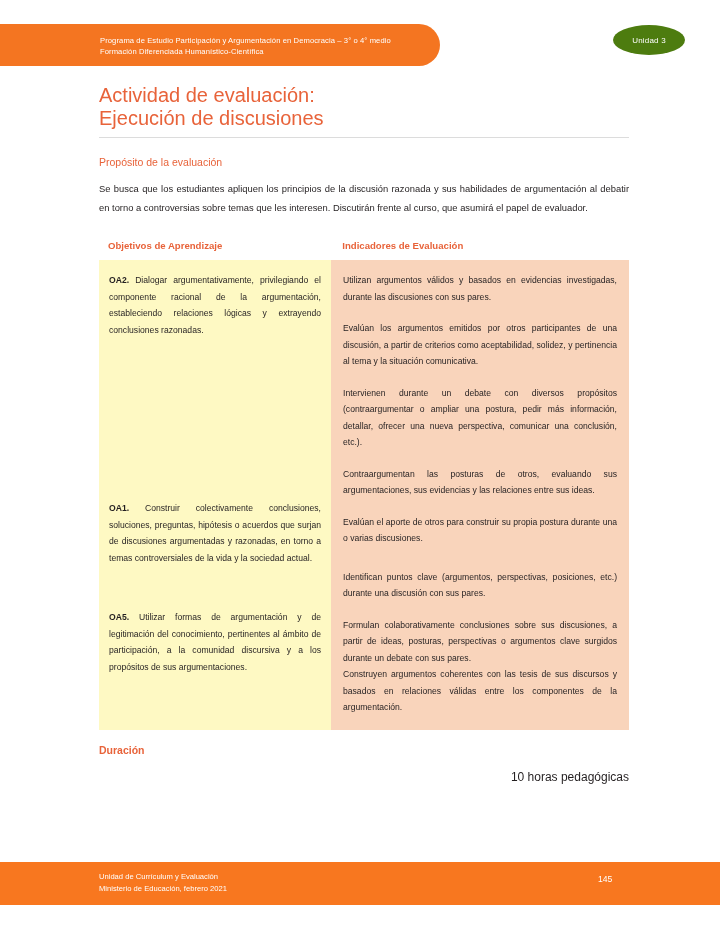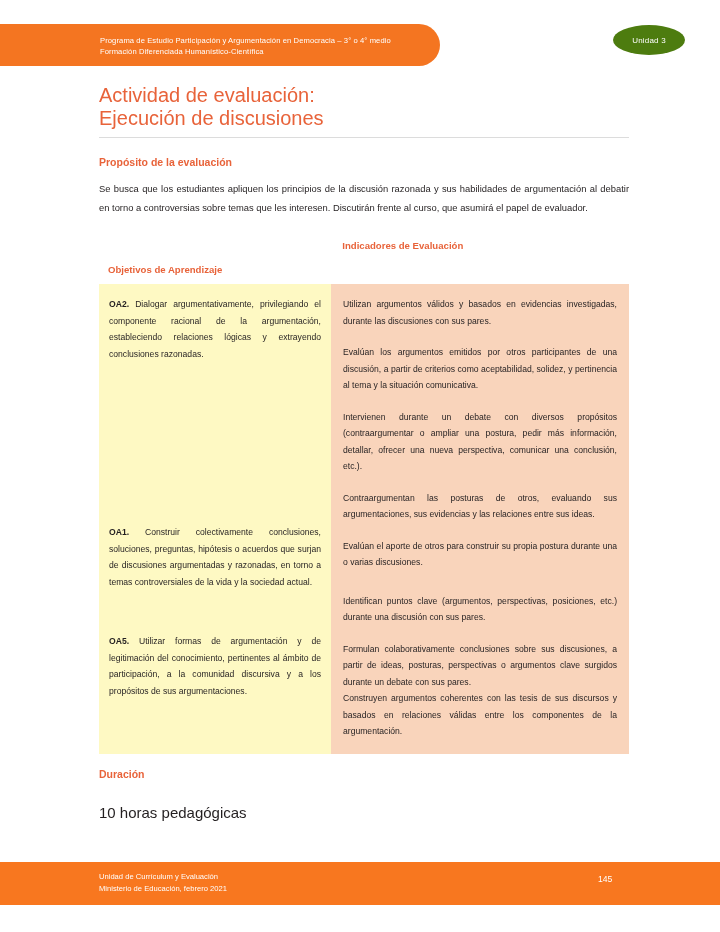--- a/index.html
+++ b/index.html
@@ -73,21 +73,21 @@
     font-weight: normal;
   }
   .title-rule {
     border-bottom: 1px solid #dcdcdc;
     margin-top: 7px;
   }
 
   .section-heading {
     color: #e8633a;
     font-size: 10.5px;
-    font-weight: bold;
+    font-weight: normal;
     margin-top: 18px;
   }
 
   .intro {
     font-size: 9.4px;
     line-height: 18.5px;
     text-align: justify;
     margin-top: 12px;
   }
 
@@ -98,21 +98,21 @@
   }
   .table-head {
     display: flex;
   }
   .th {
     color: #e8633a;
     font-size: 9.6px;
     font-weight: bold;
     padding-bottom: 9px;
   }
-  .th.left  { width: 232px; padding-left: 9px; margin-top: 24px; }
+  .th.left  { width: 232px; padding-left: 9px; }
   .th.right { width: 298px; padding-left: 11px; }
 
   .table-body { display: flex; }
   .col-left {
     width: 232px;
     background: #fef9c3;
     box-sizing: border-box;
     padding: 12px 10px 14px 10px;
   }
   .col-right {
@@ -135,23 +135,24 @@
   .ind-group-2 { }
 
   
   .duracion-heading {
     color: #e8633a;
     font-size: 10.5px;
     font-weight: bold;
     margin-top: 14px;
   }
   .duracion-text {
-    font-size: 15px;
+    font-size: 12px;
     line-height: 18px;
-    margin-top: 24px;
+    margin-top: 12px;
+    text-align: right;
   }
 
   
   .footer-bar {
     position: absolute;
     left: 0;
     bottom: 27px;
     width: 720px;
     height: 43px;
     background: #f8771f;

